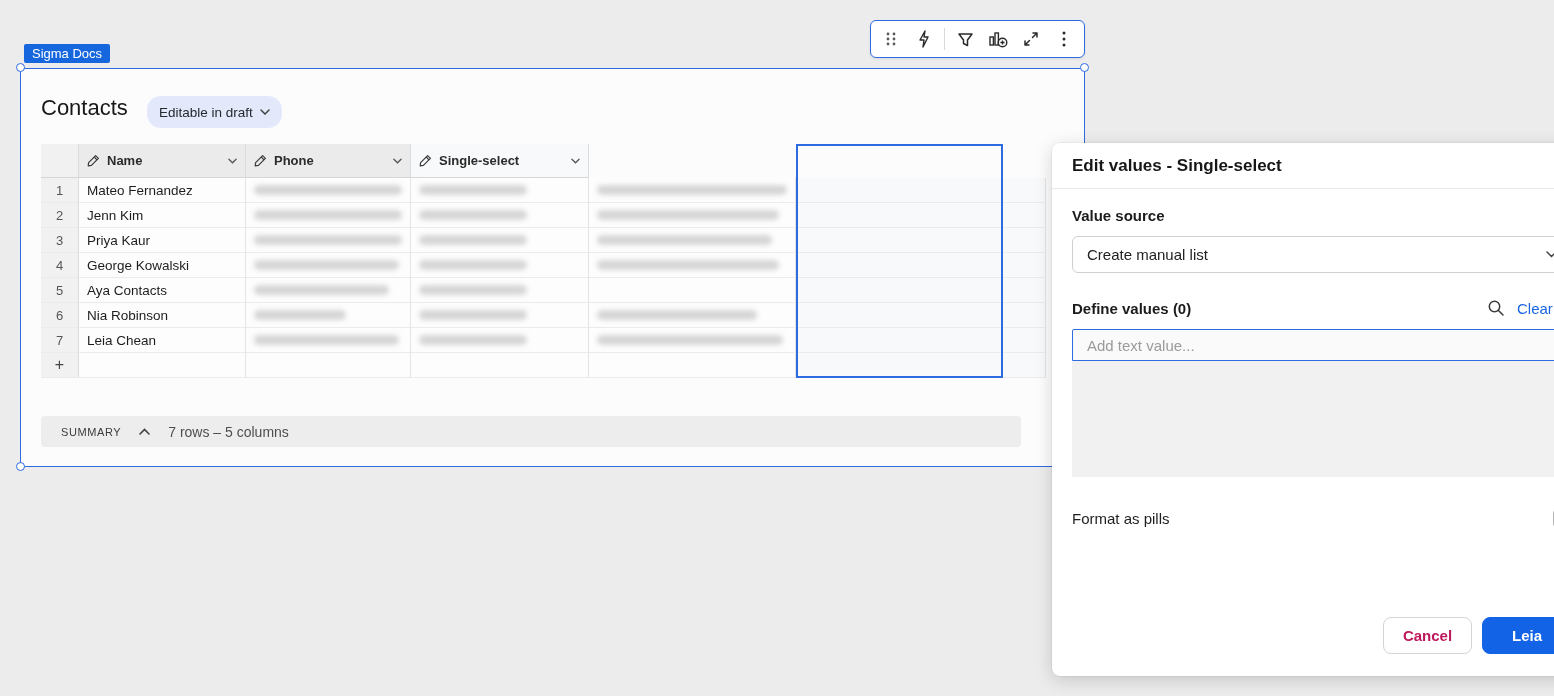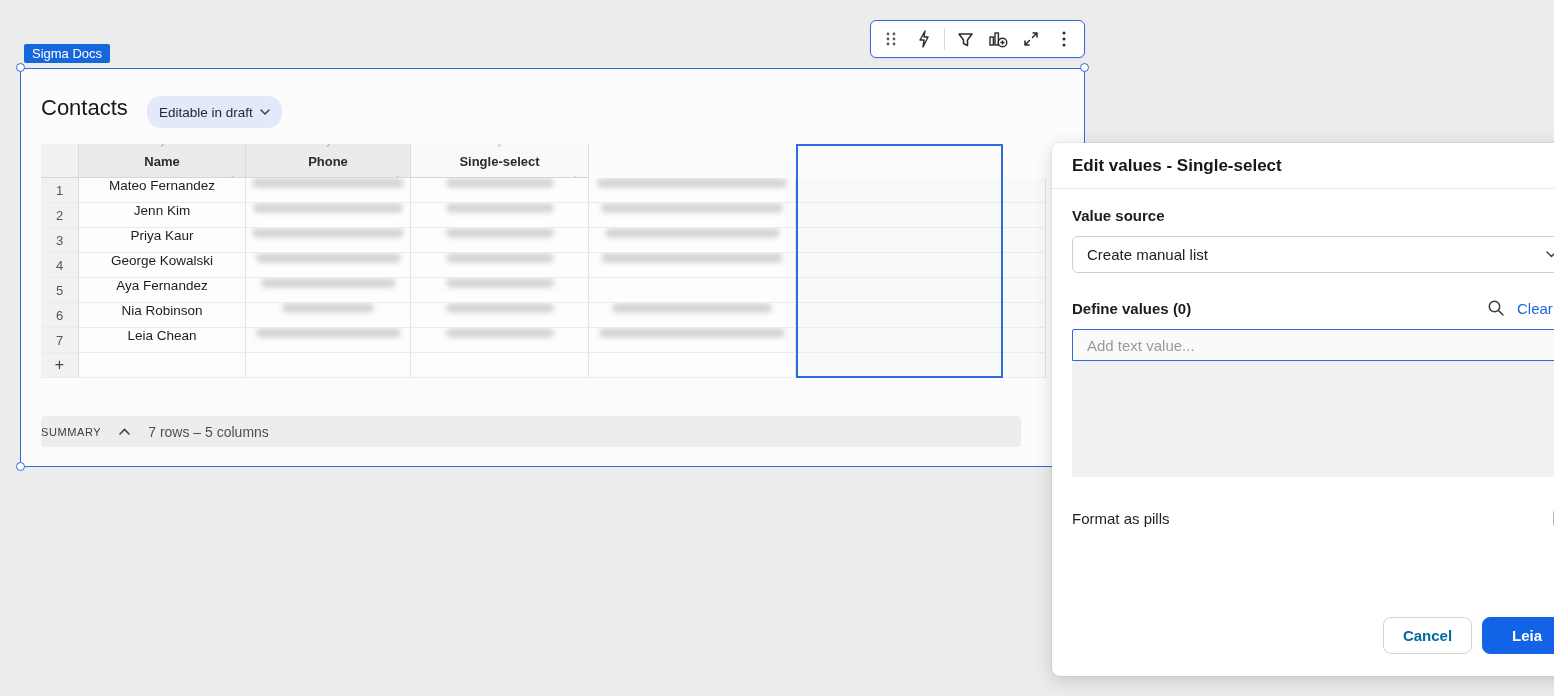--- a/index.html
+++ b/index.html
@@ -50,21 +50,21 @@
   }
 
   
   .table-wrap { position:absolute; left:20px; top:75px; }
   .t-row { display:grid; grid-template-columns:38px 167px 165px 178px 207px 250px; }
   .t-cell {
     border-right:1px solid #e4e4e4;
     border-bottom:1px solid #ebebeb;
     display:flex; align-items:center;
     font-size:13.5px; background:#fdfdfd;
-    padding:0 8px; height:25px; overflow:hidden;flex-direction:column;
+    padding:0 8px; height:25px; overflow:hidden;
   }
   .t-head .t-cell {
     background:#ebebeb; height:34px;
     border-right:1px solid #dcdcdc; border-bottom:1px solid #d6d6d6;
     font-size:13px; font-weight:700; color:#2b2b2b; gap:7px;
   }
   .t-cell.rownum {
     background:#f1f1f1; justify-content:center;
     color:#555; font-size:13px; padding:0;
     border-right:1px solid #dcdcdc;
@@ -85,21 +85,21 @@
     border:2px solid #2e6be0;
     pointer-events:none; z-index:2;
   }
 
   
   .summary-bar {
     position:absolute; left:20px; top:347px;
     width:980px; height:31px;
     background:#ededed; border-radius:4px;
     display:flex; align-items:center; gap:18px;
-    padding:0 0;
+    padding:0 20px;
   }
   .summary-label { font-size:11px; letter-spacing:.6px; color:#3c3c3c; }
   .summary-info { font-size:14px; color:#4f4f4f; }
 
   
   .fl-toolbar {
     position:absolute; left:870px; top:20px;
     width:215px; height:38px;
     background:#fff; border:1.5px solid #2e6be0; border-radius:6px;
     display:flex; align-items:center; justify-content:space-evenly;
@@ -171,21 +171,21 @@
 
   .panel-actions {
     position:absolute; right:20px; bottom:22px;
     display:flex; gap:10px;
   }
   .btn {
     height:37px; border-radius:8px; font-size:15px; font-weight:700;
     display:flex; align-items:center; justify-content:center;
     cursor:pointer; font-family:"Liberation Sans", sans-serif;
   }
-  .btn-cancel { width:89px; background:#fff; border:1px solid #d4d4d4; color:#0369a1; }
+  .btn-cancel { width:89px; background:#fff; border:1px solid #d4d4d4; color:#be185d; }
   .btn-save { width:90px; background:#1263e5; border:1px solid #1263e5; color:#fff; }
 
   svg { display:block; }
 </style>
 </head>
 <body>
 
 <div class="doc-badge">Sigma Docs</div>
 
 <div class="fl-toolbar">
@@ -327,21 +327,21 @@
         <div class="t-cell">
           <span class="redacted" style="width:108px"></span>
         </div>
         <div class="t-cell">
           <span class="redacted" style="width:182px"></span>
         </div>
         <div class="t-cell selcol"></div>
       </div>
       <div class="t-row">
         <div class="t-cell rownum">5</div>
-        <div class="t-cell name-cell">Aya Fernandez</div>
+        <div class="t-cell name-cell">Aya Contacts</div>
         <div class="t-cell">
           <span class="redacted" style="width:135px"></span>
         </div>
         <div class="t-cell">
           <span class="redacted" style="width:108px"></span>
         </div>
         <div class="t-cell"></div>
         <div class="t-cell selcol"></div>
       </div>
       <div class="t-row">

